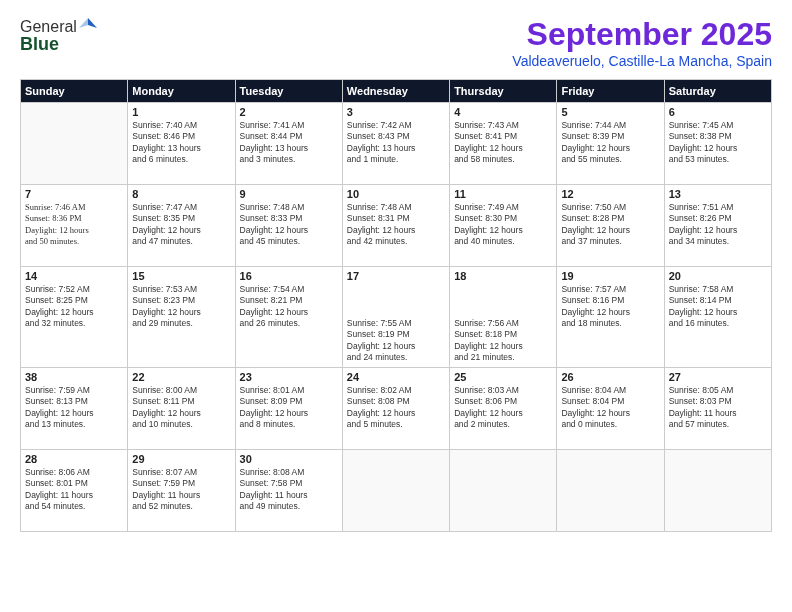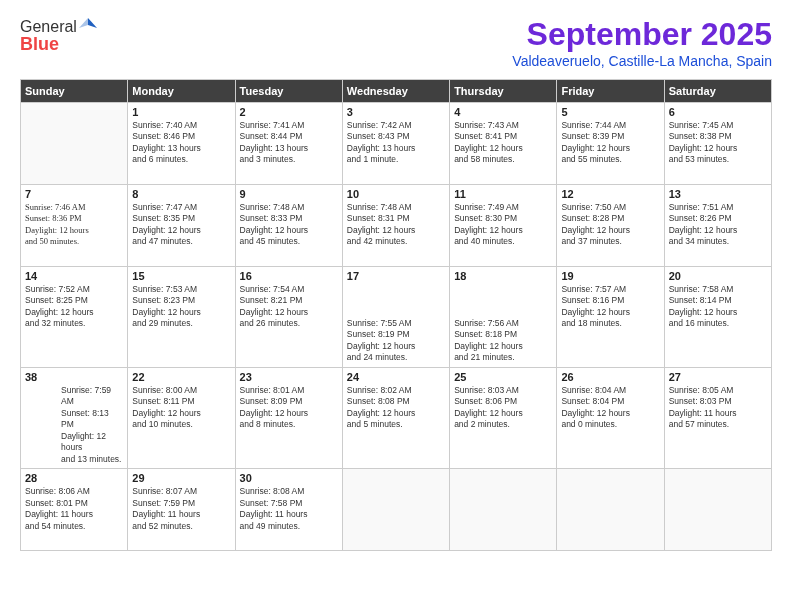--- a/index.html
+++ b/index.html
@@ -21,40 +21,40 @@
       justify-content: space-between;
       align-items: flex-start;
       margin-bottom: 10px;
     }
     .logo {
       display: flex;
       flex-direction: column;
       align-items: flex-start;
     }
     .logo-general { color: #333; }
-    .logo-blue { color: #ef4444; }
+    .logo-blue { color: #14532d; }
     .title-section {
       text-align: right;
     }
     .month-title {
       font-size: 32px;
       font-weight: bold;
       color: #6d28d9;
     }
     .location-title {
       font-size: 14px;
       color: #1d4ed8;
     }
     .calendar-table {
       width: 100%;
       border-collapse: collapse;
       table-layout: fixed;
     }
     .calendar-table th {
-      background: #404040;
+      background: #0f172a;
       color: #fff;
       font-size: 11px;
       font-weight: bold;
       padding: 5px 4px;
       text-align: left;
       border: 1px solid #ccc;
     }
     .calendar-table td {
       border: 1px solid #ccc;
       vertical-align: top;
@@ -258,21 +258,21 @@
             <span class="day-number">20</span>
             <div class="day-info" style="white-space: pre-line;">Sunrise: 7:58 AM
 Sunset: 8:14 PM
 Daylight: 12 hours
 and 16 minutes.</div>
           </td>
         </tr>
         <tr>
           <td>
             <span class="day-number">38</span>
-            <div class="day-info" style="white-space: pre-line; margin-left: 36px;">Sunrise: 7:59 AM
+            <div class="day-info" style="white-space: pre-line;">Sunrise: 7:59 AM
 Sunset: 8:13 PM
 Daylight: 12 hours
 and 13 minutes.</div>
           </td>
           <td>
             <span class="day-number">22</span>
             <div class="day-info" style="white-space: pre-line;">Sunrise: 8:00 AM
 Sunset: 8:11 PM
 Daylight: 12 hours
 and 10 minutes.</div>

